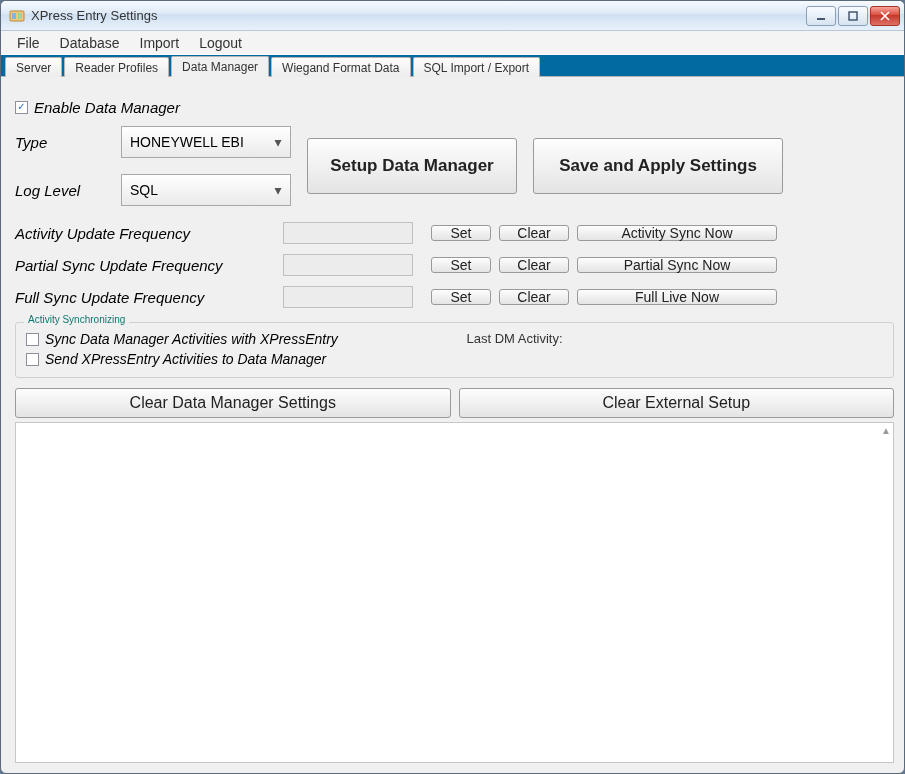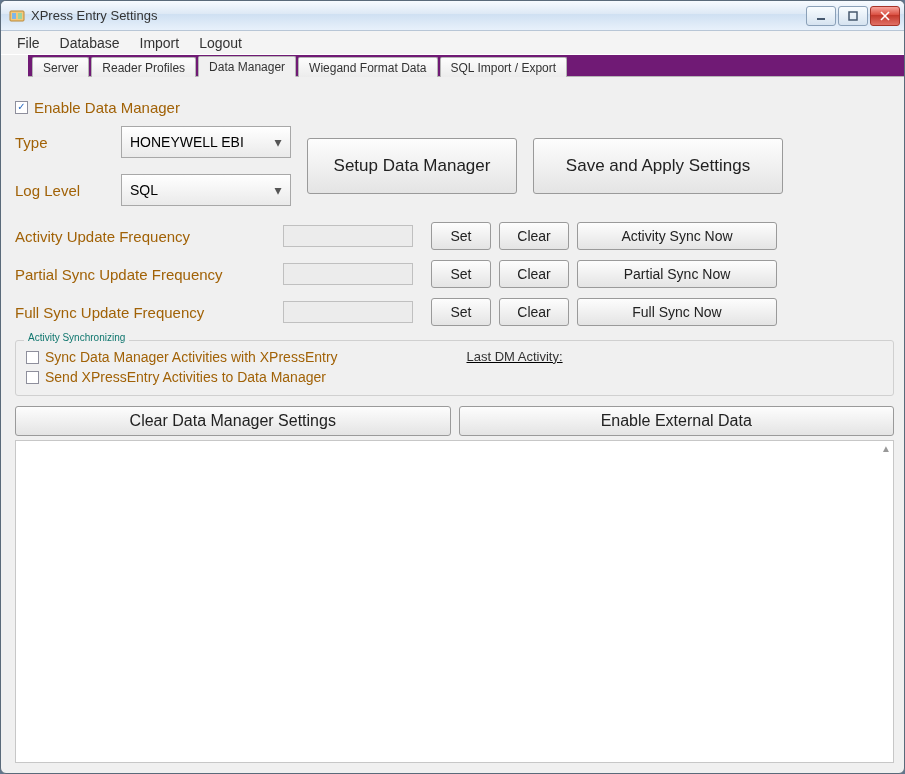--- a/index.html
+++ b/index.html
@@ -44,23 +44,22 @@
   .menubar {
     height: 24px; background:#f4f4f4;
     display:flex; align-items:center;
     padding: 0 6px;
     border-bottom: 1px solid #fff;
   }
   .menu-item { font-size:14px; color:#333; padding: 2px 10px; cursor:default; }
   
   .tabstrip {
     height: 22px; display:flex; align-items:flex-end;
-    padding: 0 4px; background:#701a75;
+    padding: 0 4px; background:#0369a1;
     border-bottom: 1px solid #b5b5b5;
-    margin-left: 27px;
   }
   .tab {
     font-size: 12px; color:#333;
     padding: 3px 10px 2px;
     background: linear-gradient(#fdfdfd,#ececec);
     border: 1px solid #b5b5b5;
     border-bottom: none;
     border-radius: 2px 2px 0 0;
     margin-right: 2px;
     position: relative; top: 1px;
@@ -85,21 +84,21 @@
     width: 13px; height: 13px;
     border: 1px solid #8e8f9c;
     background: #fff;
     display: inline-flex; align-items:center; justify-content:center;
     margin-right: 6px;
     cursor:default;
   }
   .checkbox.checked::after {
     content:"✓"; font-size:10px; color:#2a6bc0; line-height:1; position:relative; top:-1px;
   }
-  .label15 { font-size:15px; color:#a16207; }
+  .label15 { font-size:15px; color:#000000;font-style:italic; }
   .grid2 {
     display:grid;
     grid-template-columns: 90px 170px 210px 250px;
     column-gap: 8px;
     row-gap: 8px;
     align-items:center;
     margin-top: 10px;
     gap: 16px;
   }
   .combo {
@@ -113,35 +112,36 @@
   }
   .combo .chev { width: 16px; text-align:center; color:#555;}
   .bigbtn {
     height: 56px;
     border: 1px solid #9a9a9a;
     border-radius: 3px;
     background: linear-gradient(#fdfdfd,#e4e4e4);
     font-size: 17px; color:#222;
     display:flex; align-items:center; justify-content:center;
     cursor:default;
+    font-weight:bold;
   }
   .freqgrid {
     margin-top: 16px;
     display:grid;
     grid-template-columns: 260px 140px 60px 70px 210px;
     column-gap: 8px; row-gap: 10px;
     align-items:center;
   }
   .txtbox {
     height: 22px; width: 130px;
     border: 1px solid #c0c0c0;
     background: #ececec;
   }
   .smallbtn {
-    height: 28px;
+    height: 16px;
     border: 1px solid #9a9a9a; border-radius:3px;
     background: linear-gradient(#fdfdfd,#e4e4e4);
     font-size: 14px; color:#222;
     display:flex; align-items:center; justify-content:center;
     cursor:default; padding: 0 10px;
   }
   .syncnow { width: 200px; }
   .groupbox {
     margin-top: 14px;
     border: 1px solid #d0d0d0;
@@ -261,46 +261,46 @@
       <span class="label15">Partial Sync Update Frequency</span>
       <div class="txtbox" value=""></div>
       <div class="smallbtn">Set</div>
       <div class="smallbtn">Clear</div>
       <div class="smallbtn syncnow">Partial Sync Now</div>
 
       <span class="label15">Full Sync Update Frequency</span>
       <div class="txtbox" value=""></div>
       <div class="smallbtn">Set</div>
       <div class="smallbtn">Clear</div>
-      <div class="smallbtn syncnow">Full Sync Now</div>
+      <div class="smallbtn syncnow">Full Live Now</div>
     </div>
 
     <div class="groupbox">
       <span class="legend">Activity Synchronizing</span>
       <div style="display:flex; gap:24px;">
         <div style="flex:1;">
           <div class="row" style="margin-bottom:4px;">
             <span class="checkbox"></span>
             <span class="label15" style="font-size:14px;">Sync Data Manager Activities with XPressEntry</span>
           </div>
           <div class="row">
             <span class="checkbox"></span>
             <span class="label15" style="font-size:14px;">Send XPressEntry Activities to Data Manager</span>
           </div>
         </div>
-        <div style="flex:1;text-decoration:underline;">
+        <div style="flex:1;">
           <span style="font-size:13px;color:#333;">Last DM Activity:</span>
           <span style="font-size:13px;color:#333;"></span>
         </div>
       </div>
     </div>
 
     <div class="widebtns">
       <div class="widebtn">Clear Data Manager Settings</div>
-      <div class="widebtn">Enable External Data</div>
+      <div class="widebtn">Clear External Setup</div>
     </div>
 
     <div class="logview">
       <div class="scrollhint">▲</div>
     </div>
 
   </div>
 </div>
 
 </body></html>

